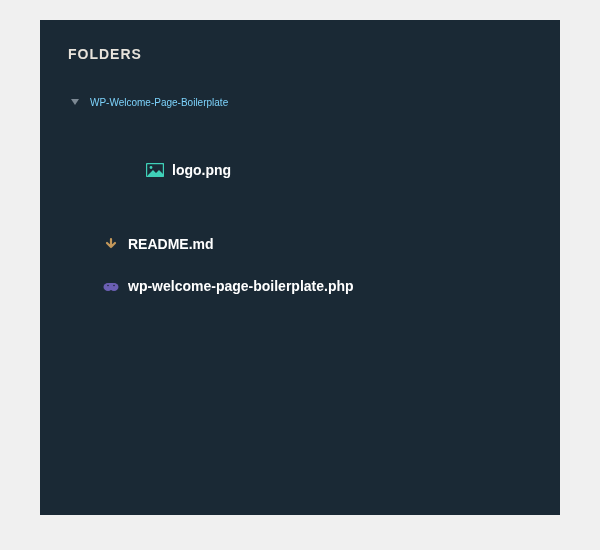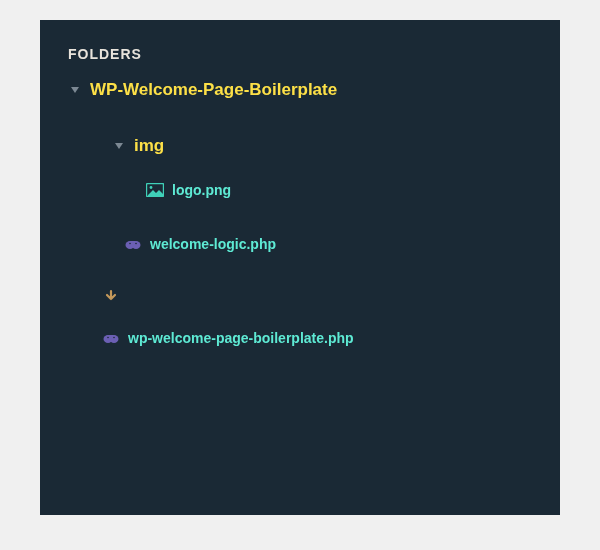--- a/index.html
+++ b/index.html
@@ -14,46 +14,46 @@
     width: 520px; height: 495px;
     background: #1a2935;
     padding: 26px 28px 20px 28px;
     overflow: hidden;
   }
   .section-title {
     color: #e8e3db;
     font-size: 14px;
     font-weight: 700;
     letter-spacing: 1px;
-    margin-bottom: 12px;
+    margin-bottom: 24px;
   }
   .row {
     display: flex;
     align-items: center;
     height: 32px;
     white-space: nowrap;
     cursor: default;
   }
   .spacer { display:inline-block; }
   .disclosure {
     display: inline-flex;
     align-items: center;
     justify-content: center;
     width: 14px; height: 14px;
     color: #7c8893;
   }
   .disclosure svg { width: 10px; height: 10px; }
   .folder-label {
-    color: #fde047;
-    font-size: 17px;
-    font-weight: 700;
+    color: #7dd3fc;
+    font-size: 10px;
+    font-weight: 400;
     margin-left: 8px;
   }
   .file-label {
-    color: #5eead4;
+    color: #ffffff;
     font-size: 14px;
     font-weight: 600;
     margin-left: 8px;
   }
   .icon {
     display: inline-flex;
     align-items: center;
     justify-content: center;
     width: 18px; height: 16px;
   }
@@ -74,75 +74,54 @@
         </svg>
     </span>
     <span class="folder-label">WP-Welcome-Page-Boilerplate</span>
   </div>
 
   <div class="gap-lg"></div>
 
 
   <div class="gap-lg"></div>
 
-  <div class="row">
-    <span class="spacer" style="width:44px"></span>
-    <span class="disclosure">
-      <svg viewBox="0 0 10 10">
-          <path d="M1 2 L9 2 L5 8 Z" fill="currentColor"></path>
-        </svg>
-    </span>
-    <span class="folder-label">img</span>
-  </div>
 
   <div class="gap-lg"></div>
 
   <div class="row">
     <span class="spacer" style="width:78px"></span>
     <span class="icon">
       <svg width="18" height="14" viewBox="0 0 18 14">
         <rect x="0.5" y="0.5" width="17" height="13" rx="1" fill="none" stroke="#3fd0b8" stroke-width="1.4"></rect>
         <circle cx="5" cy="4.5" r="1.4" fill="#3fd0b8"></circle>
         <path d="M2 12 L7 7 L10 10 L13 7 L17 11 L17 13 L2 13 Z" fill="#3fd0b8"></path>
       </svg>
     </span>
     <span class="file-label">logo.png</span>
   </div>
 
   <div class="gap-lg"></div>
 
 
   <div class="gap-md"></div>
 
-  <div class="row">
-    <span class="spacer" style="width:56px"></span>
-    <span class="icon">
-      <svg width="16" height="12" viewBox="0 0 16 12">
-        <ellipse cx="5" cy="7" rx="4.5" ry="4" fill="#6b5fb3"></ellipse>
-        <ellipse cx="11" cy="7" rx="4.5" ry="4" fill="#6b5fb3"></ellipse>
-        <rect x="4" y="3" width="8" height="5" rx="2" fill="#6b5fb3"></rect>
-        <circle cx="5" cy="5.5" r="0.8" fill="#1a2935"></circle>
-        <circle cx="11" cy="5.5" r="0.8" fill="#1a2935"></circle>
-      </svg>
-    </span>
-    <span class="file-label">welcome-logic.php</span>
-  </div>
 
   <div class="gap-md"></div>
 
 
   <div class="gap-md"></div>
 
   <div class="row">
     <span class="spacer" style="width:34px"></span>
     <span class="icon">
       <svg width="14" height="14" viewBox="0 0 14 14">
         <path d="M7 2 L7 10 M7 10 L3 6 M7 10 L11 6" stroke="#c4985a" stroke-width="2.2" fill="none" stroke-linecap="round" stroke-linejoin="round"></path>
       </svg>
     </span>
+    <span class="file-label">README.md</span>
   </div>
 
   <div class="gap-md"></div>
 
   <div class="row">
     <span class="spacer" style="width:34px"></span>
     <span class="icon">
       <svg width="16" height="12" viewBox="0 0 16 12">
         <ellipse cx="5" cy="7" rx="4.5" ry="4" fill="#6b5fb3"></ellipse>
         <ellipse cx="11" cy="7" rx="4.5" ry="4" fill="#6b5fb3"></ellipse>

